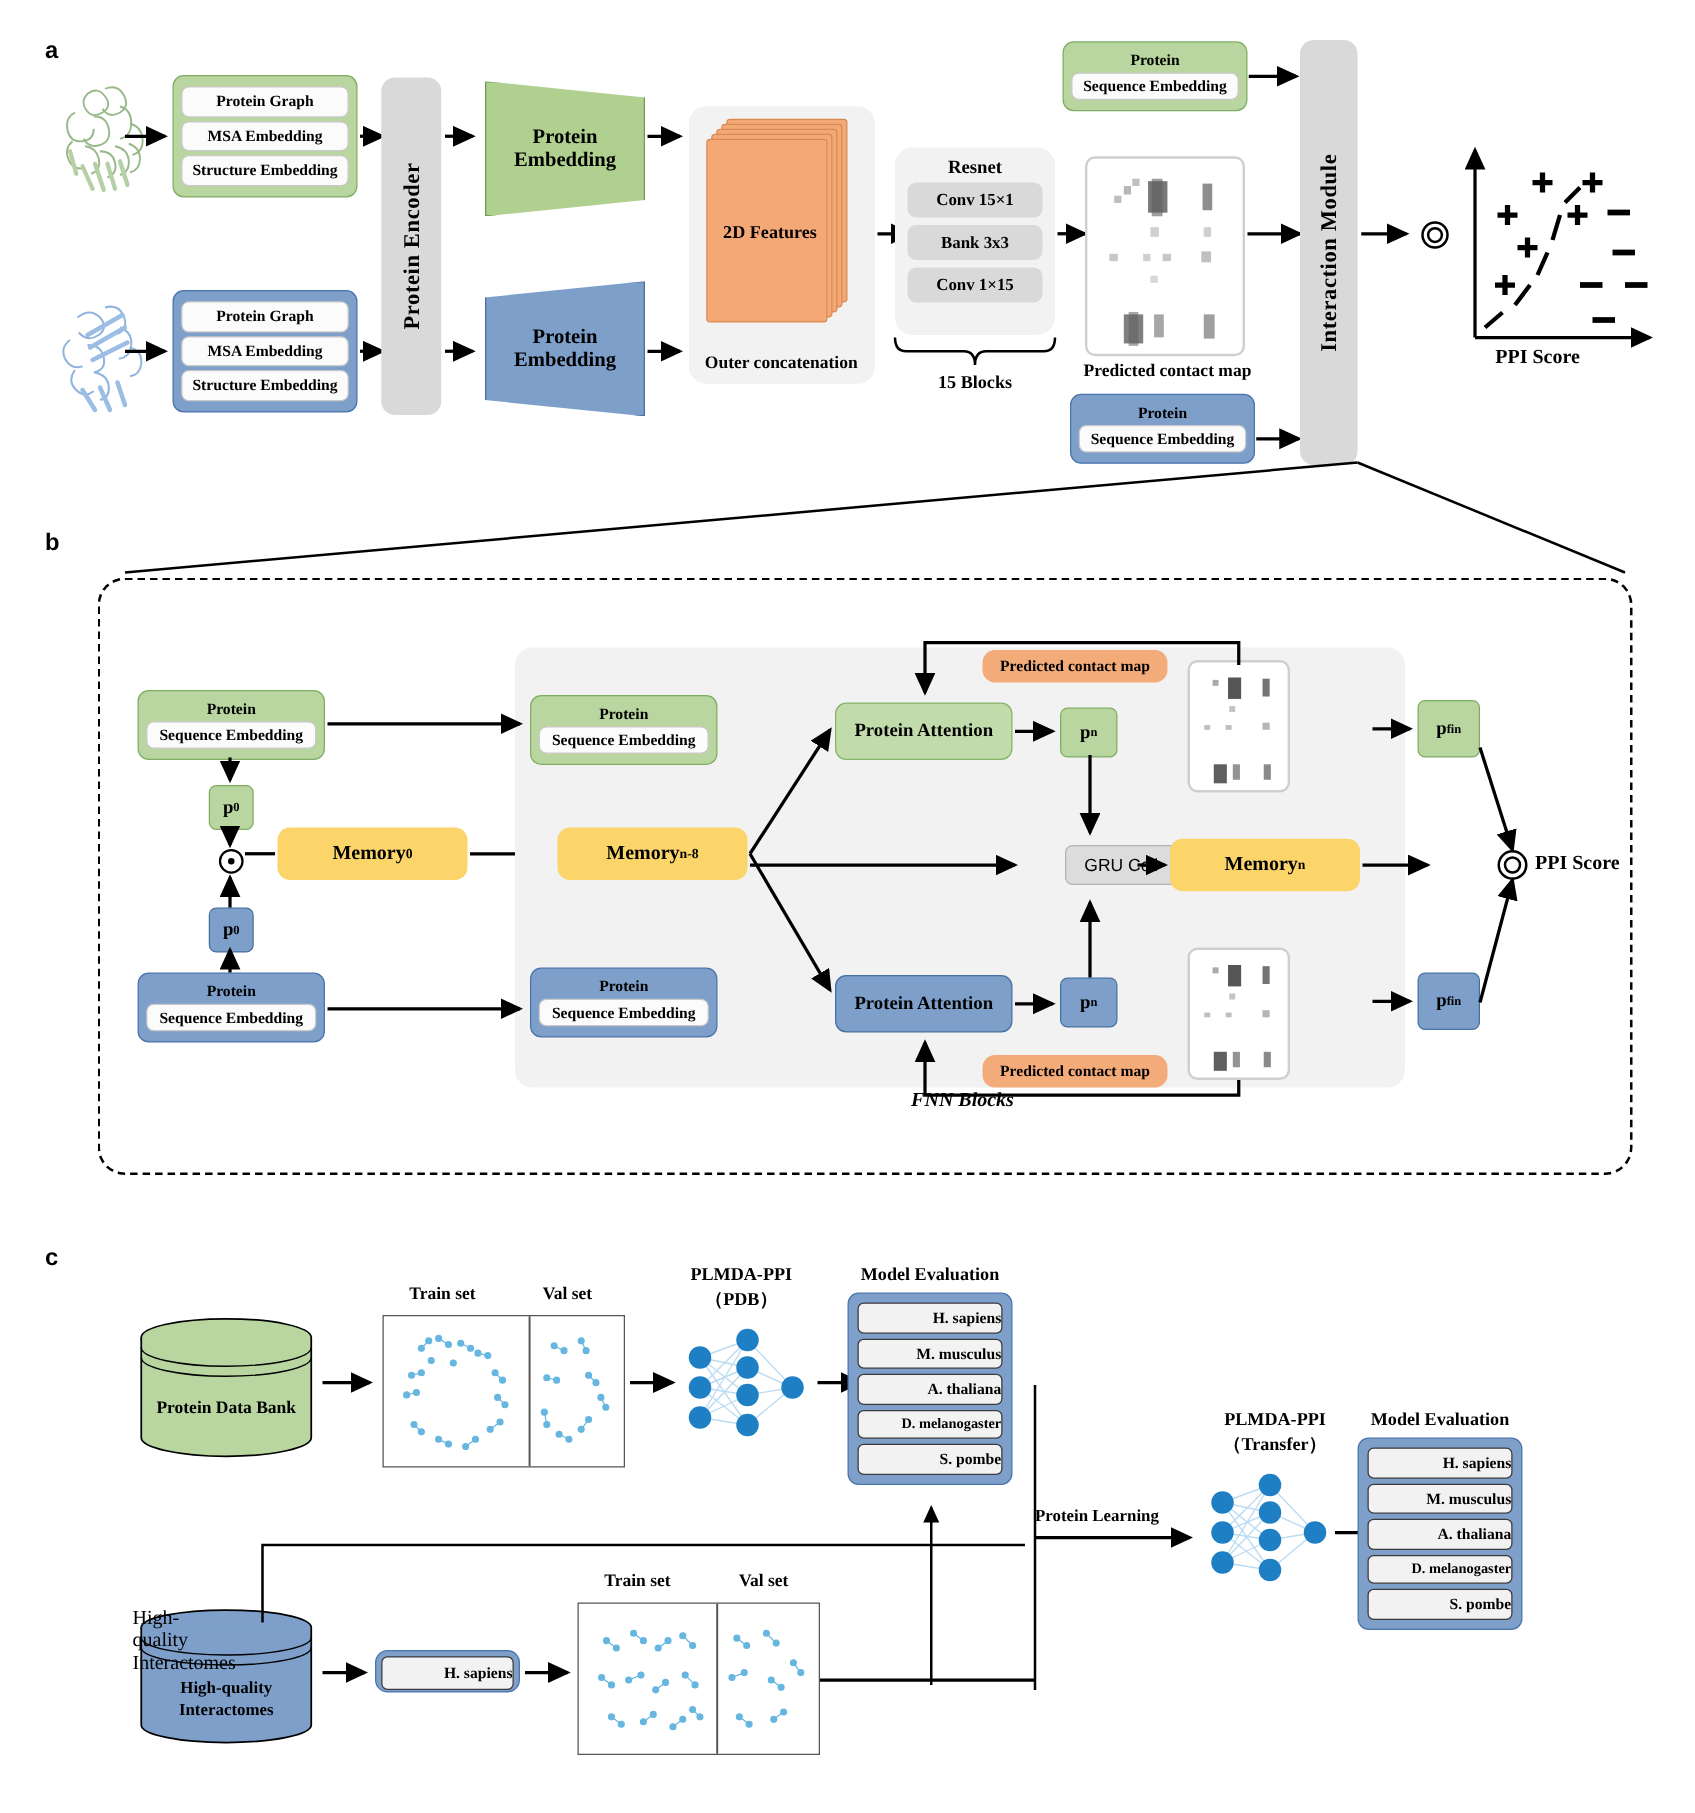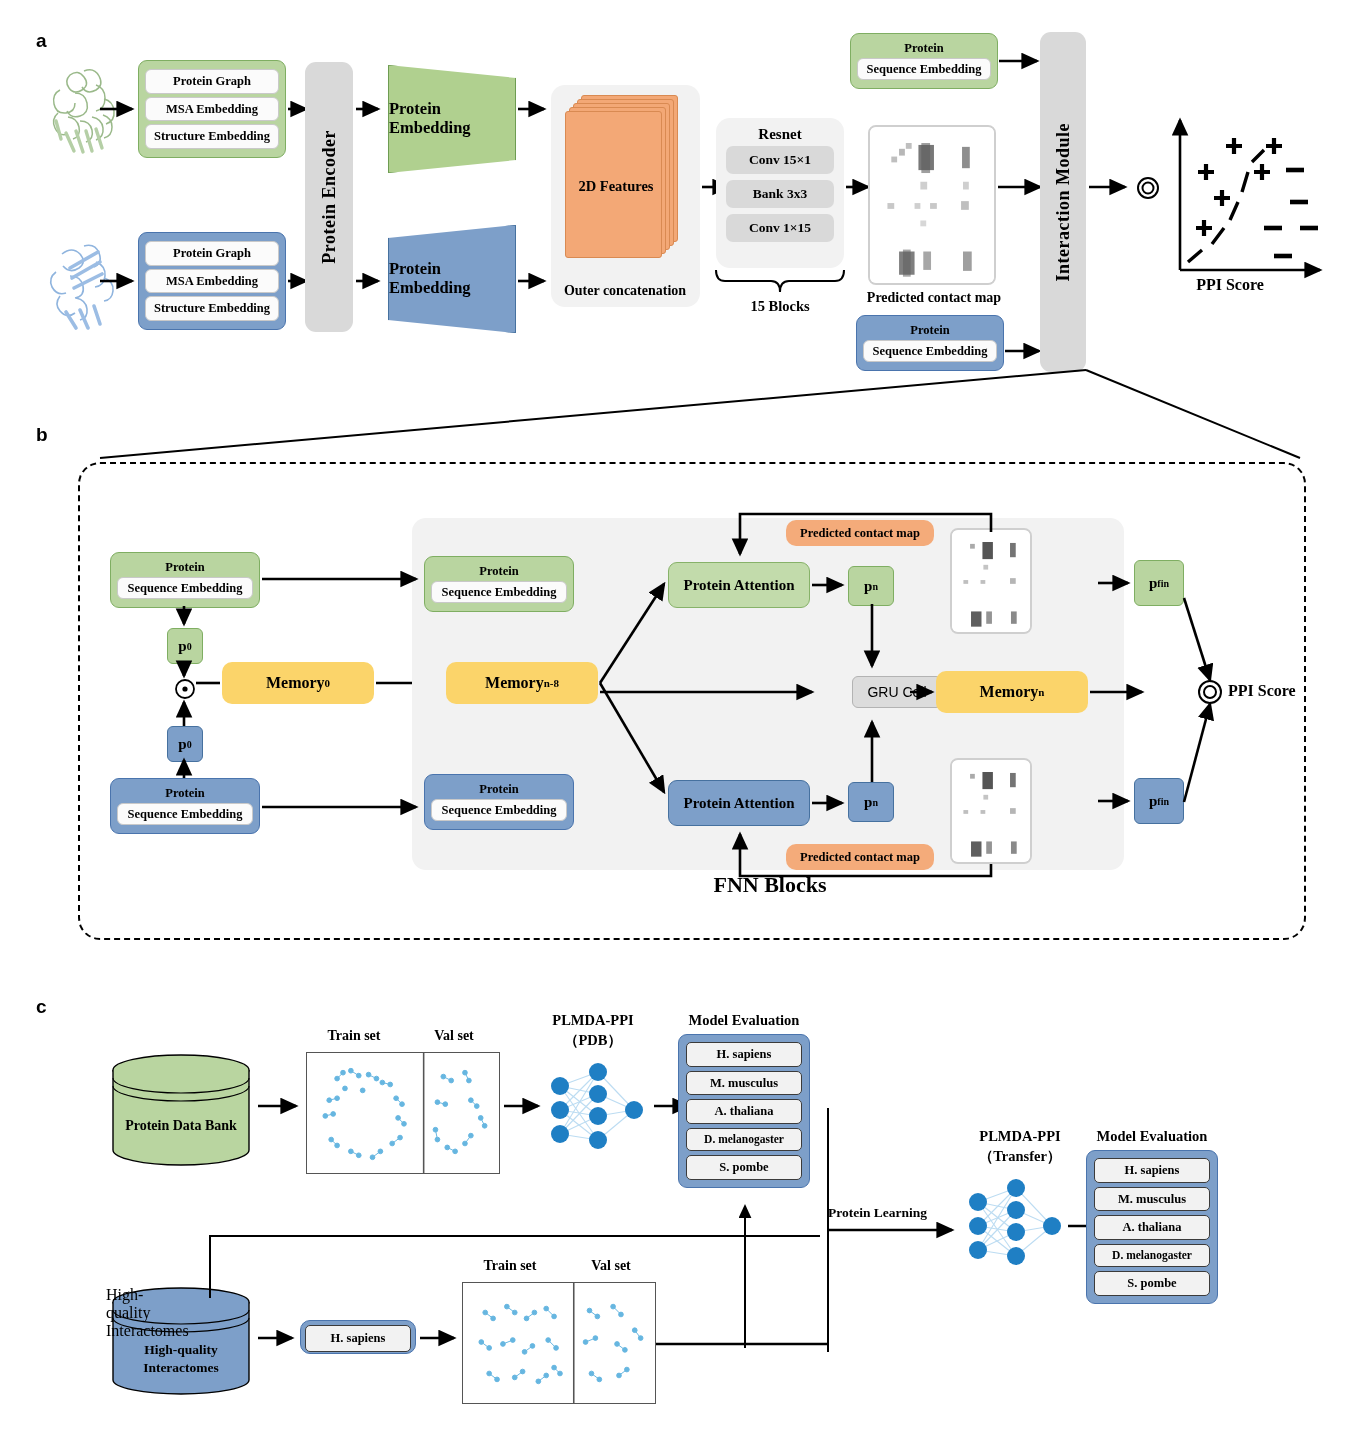--- a/index.html
+++ b/index.html
@@ -17,21 +17,21 @@
   .grp{border-radius:9px;box-sizing:border-box;display:flex;flex-direction:column;
        align-items:center;justify-content:center;gap:3px;padding:5px 6px;}
   .grp.green{background:#b9d5a0;border:1.6px solid #7fae62;}
   .grp.blue{background:#7d9fc9;border:1.6px solid #4a74ad;}
 
   .inner{background:#fbfbfb;border:1.2px solid #c9c9c9;border-radius:6px;
          width:100%;text-align:center;font-weight:bold;line-height:1;
          box-sizing:border-box;}
 
   
-  .trapz{display:flex;align-items:center;justify-content:center;text-align:left;
+  .trapz{display:flex;align-items:center;justify-content:center;text-align:center;
          font-weight:bold;line-height:1.15;box-sizing:border-box;}
   .trapz.green{background:#b0d08f;border:1.5px solid #6e9c52;}
   .trapz.blue{background:#7d9fc9;border:1.5px solid #46719f;}
   .tz-top{clip-path:polygon(0 0,100% 12%,100% 88%,0 100%);}
   .tz-bot{clip-path:polygon(0 12%,100% 0,100% 100%,0 88%);}
 
   
   .vmod{background:#d9d9d9;border-radius:11px;display:flex;align-items:center;
         justify-content:center;}
   .vmod span{writing-mode:vertical-rl;transform:rotate(180deg);font-weight:bold;
@@ -79,21 +79,21 @@
   .cmap{border:2px solid #cfcfcf;border-radius:8px;background:#fff;overflow:hidden;}
 
   
   .dashbox{border:2.5px dashed #000;border-radius:22px;}
 
   
   .evalbox{background:#7d9fc9;border:1.6px solid #4a74ad;border-radius:9px;
            display:flex;flex-direction:column;justify-content:center;gap:4px;
            padding:6px 7px;box-sizing:border-box;}
   .evalitem{background:#f2f2f2;border:1.4px solid #3b3b3b;border-radius:5px;
-            text-align:center;font-weight:bold;line-height:1;}
+            text-align:right;font-weight:bold;line-height:1;}
 
   
   .species{background:#7d9fc9;border:1.6px solid #4a74ad;border-radius:10px;
            padding:4px;box-sizing:border-box;}
 
   
   .scatterbox{border:1.6px solid #555;background:#fff;}
 
   svg{display:block;overflow:visible;}
   .ln{stroke:#000;stroke-width:2.6;fill:none;}
@@ -506,21 +506,21 @@
 <svg class="abs" style="left:1180px;top:580px;width:40px;height:220px;">
   <line class="ln" x1="4" y1="18" x2="30" y2="100" marker-end="url(#ah)"></line>
   <line class="ln" x1="4" y1="222" x2="30" y2="124" marker-end="url(#ah)"></line>
 </svg>
 <svg class="abs" style="left:1196px;top:678px;width:28px;height:28px;">
   <circle cx="14" cy="14" r="11" fill="none" stroke="#000" stroke-width="2"></circle>
   <circle cx="14" cy="14" r="6" fill="none" stroke="#000" stroke-width="2"></circle>
 </svg>
 <div class="abs lbl" style="left:1228px;top:682px;width:100px;font-size:16px;text-align:left;">PPI Score</div>
 
-<div class="abs lbl" style="left:620px;top:872px;width:300px;font-size:22px;">FNN Blocks</div>
+<div class="abs lbl" style="left:620px;top:872px;width:300px;font-size:16px;font-style:italic;">FNN Blocks</div>
 
 <div class="abs panel-letter" style="left:36px;top:996px;">c</div>
 
 <svg class="abs" style="left:106px;top:1052px;width:150px;height:118px;" viewBox="0 0 150 118">
   <ellipse cx="75" cy="18" rx="68" ry="15" fill="#b9d5a0" stroke="#000" stroke-width="1.4"></ellipse>
   <path d="M7 18 L7 98 a68 15 0 0 0 136 0 L143 18" fill="#b9d5a0" stroke="#000" stroke-width="1.4"></path>
   <path d="M7 26 a68 15 0 0 0 136 0" fill="none" stroke="#000" stroke-width="1.1"></path>
   <path d="M7 34 a68 15 0 0 0 136 0" fill="none" stroke="#000" stroke-width="1.1"></path>
   <text x="75" y="78" text-anchor="middle" font-family="Liberation Serif, serif" font-size="14" font-weight="bold">Protein Data Bank</text>
 </svg>

